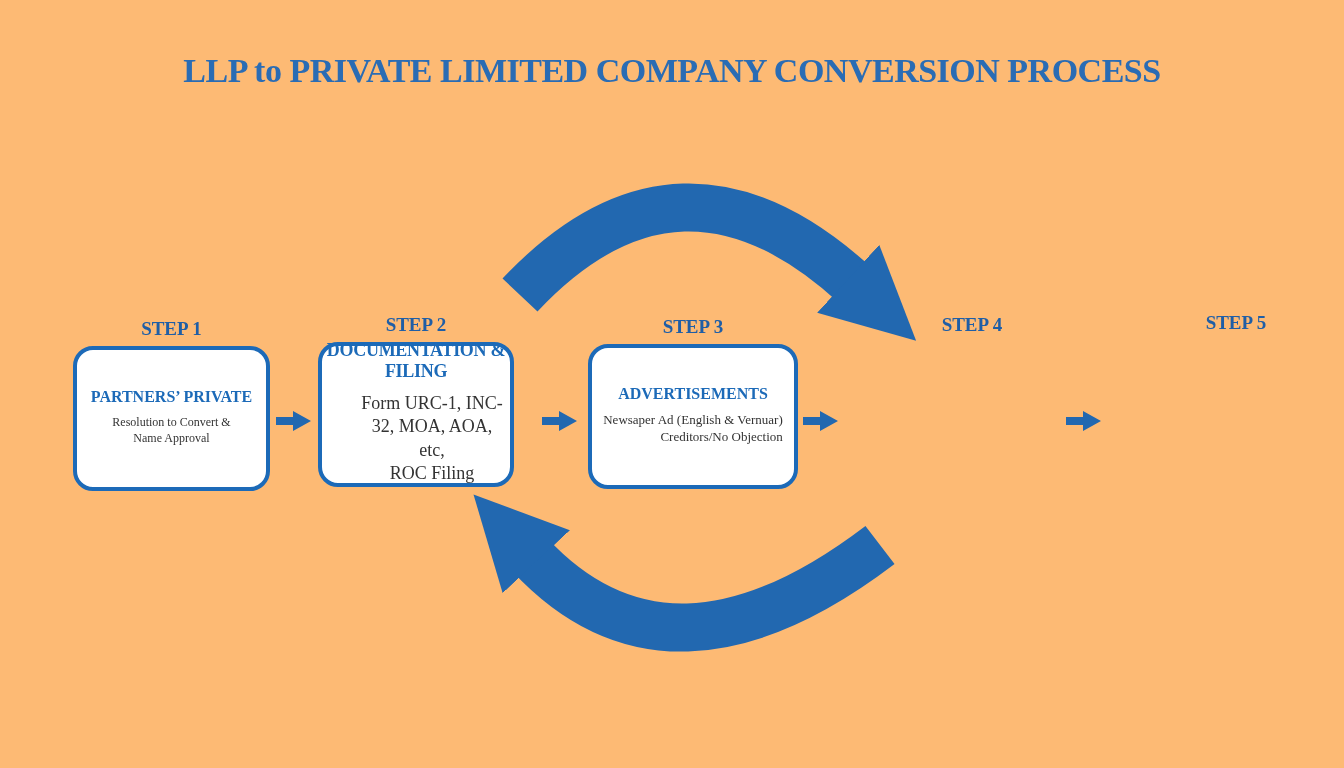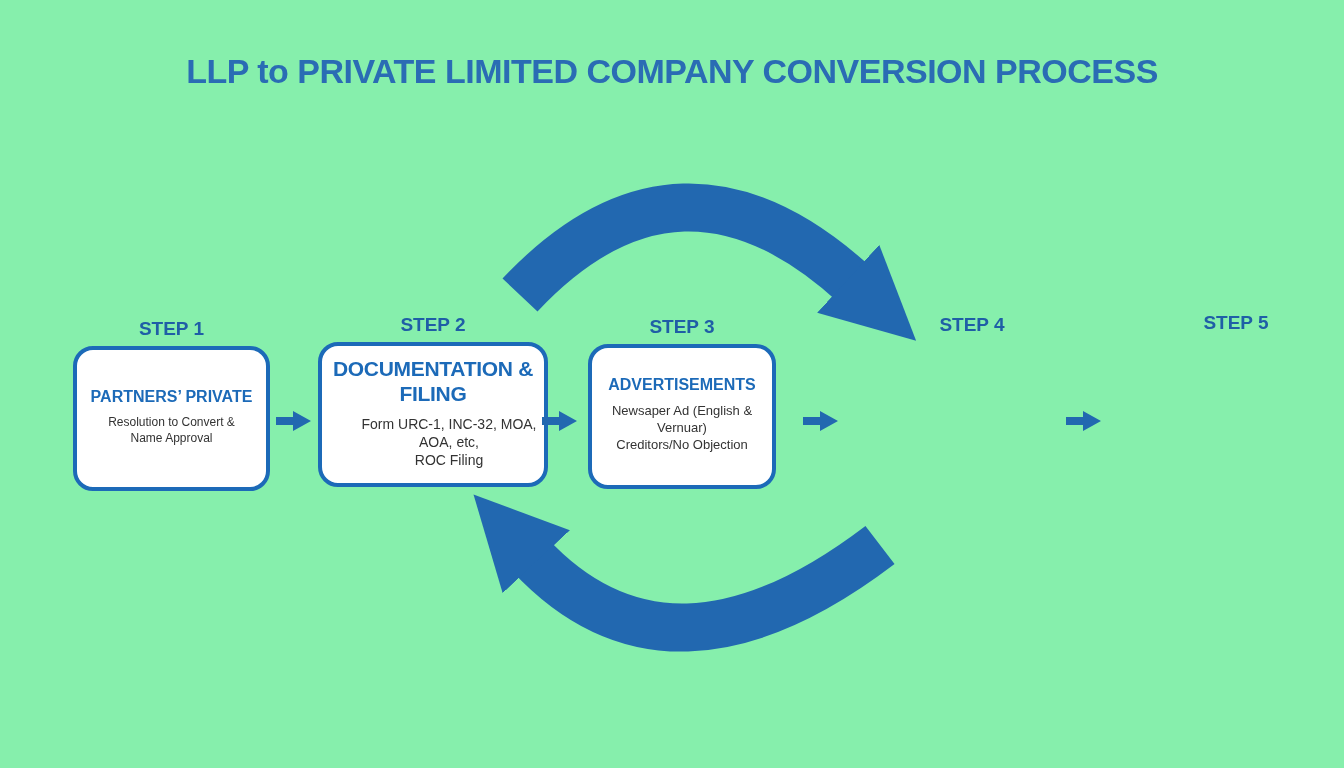--- a/index.html
+++ b/index.html
@@ -8,22 +8,23 @@
     --heading-blue:#1c6ab8;
     --step-blue:#1f5ea6;
     --body-text:#333333;
   }
   *{margin:0;padding:0;box-sizing:border-box;}
   html,body{background:#ffffff;}
   body{font-family:"Liberation Sans",sans-serif;}
   .canvas{
     position:relative;
     width:1344px;height:768px;
-    background:#86efac;
+    background:#fdba74;
     overflow:hidden;
+    font-family:Liberation Serif, serif;
   }
   .main-title{
     position:absolute;
     top:52px;left:0;width:100%;
     text-align:center;
     font-size:34px;
     font-weight:bold;
     letter-spacing:-0.5px;
     color:var(--title-blue);
     white-space:nowrap;
@@ -41,22 +42,22 @@
     stroke-linecap:butt;
   }
   .arrowhead-fill{fill:var(--blue);}
   .step{
     position:absolute;
     display:flex;
     flex-direction:column;
     align-items:center;
   }
   .step1{left:73px;  top:318px; width:197px;}
-  .step2{left:318px; top:314px; width:230px;}
-  .step3{left:588px; top:316px; width:188px;}
+  .step2{left:318px; top:314px; width:196px;}
+  .step3{left:588px; top:316px; width:210px;}
   .step4{left:847px; top:314px; width:250px;}
   .step5{left:1112px;top:312px; width:248px;}
   .step-label{
     font-size:19px;
     font-weight:bold;
     color:var(--step-blue);
     margin-bottom:6px;
     text-align:center;
   }
   .step-box{
@@ -73,29 +74,29 @@
     padding:8px 3px 12px 3px;
     text-align:center;
   }
   .box-title{
     font-size:16px;
     font-weight:bold;
     color:var(--heading-blue);
     line-height:1.2;
     white-space:pre-line;
   }
-  .step2 .box-title{font-size:21px;letter-spacing:-0.3px;}
+  .step2 .box-title{font-size:18px;letter-spacing:-0.3px;}
   .box-desc{
     font-size:12px;
     color:var(--body-text);
     line-height:1.3;
     white-space:pre-line;
   }
-  .step2 .box-desc{font-size:14px;margin-left:32px;}
-  .step3 .box-desc{font-size:13px;}
+  .step2 .box-desc{font-size:18px;margin-left:32px;}
+  .step3 .box-desc{font-size:13px;text-align:right;}
   .mini-arrow{
     position:absolute;
     width:36px;height:26px;
   }
   .ma1{left:276px;top:408px;}
   .ma2{left:542px;top:408px;}
   .ma3{left:803px;top:408px;}
   .ma4{left:1066px;top:408px;}
 </style>
 </head>

